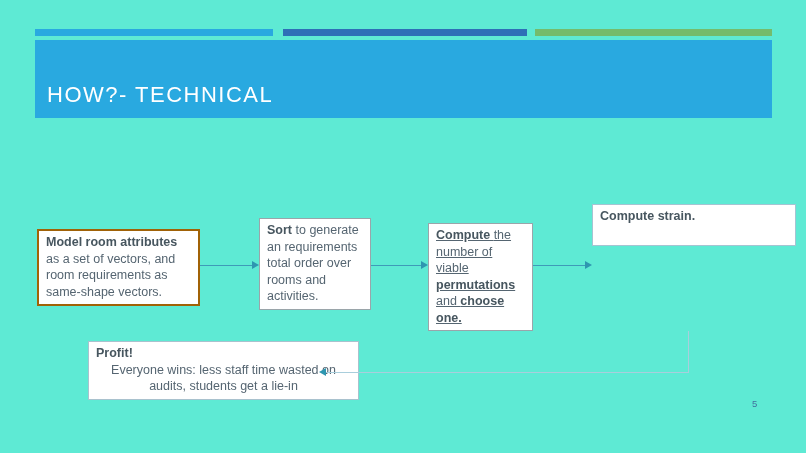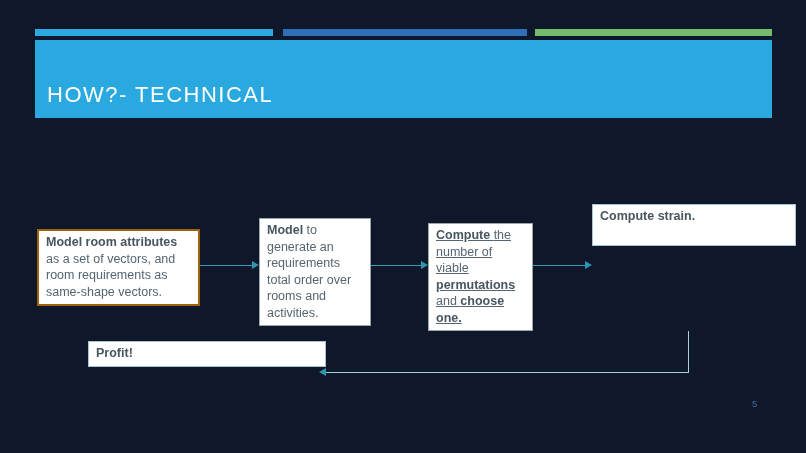--- a/index.html
+++ b/index.html
@@ -1,21 +1,21 @@
 <!DOCTYPE html>
 <html><head>
 <meta charset="utf-8">
 <style>
   html,body{margin:0;padding:0;}
   body{
     width:806px;height:453px;background:#ffffff;
     font-family:"Liberation Sans", sans-serif;
     -webkit-font-smoothing:antialiased;
   }
-  .slide{position:relative;width:806px;height:453px;background:#0f172a;overflow:hidden;}
+  .slide{position:relative;width:806px;height:453px;background:#5eead4;overflow:hidden;}
 
   
   .topbar{position:absolute;top:29px;height:7px;}
   .bar-cyan{left:35px;width:238px;background:#29A9E0;}
   .bar-blue{left:283px;width:244px;background:#2E6FB7;}
   .bar-green{left:535px;width:237px;background:#74BC6C;}
 
   
   .banner{position:absolute;left:35px;top:40px;width:737px;height:78px;background:#29A9E0;}
   .banner .title{
@@ -28,21 +28,21 @@
   .fc-box{
     position:absolute;background:#ffffff;color:#556571;
     font-size:12.5px;line-height:16.5px;
     padding:3px 7px 4px 7px;box-sizing:border-box;
   }
   .fc-box b{font-weight:700;color:#47565F;}
   .box-model {left:37px; top:229px; width:163px; border:2px solid #a16207;}
   .box-sort  {left:259px;top:218px; width:112px; border:1px solid #9AA5AA;}
   .box-perm  {left:428px;top:223px; width:105px; border:1px solid #9AA5AA;text-decoration:underline;}
   .box-strain{left:592px;top:204px; width:204px; border:1px solid #A5C4D2;}
-  .box-profit{left:88px; top:341px; width:238px; border:1px solid #A9C2CE;}
+  .box-profit{left:88px; top:341px; width:271px; border:1px solid #A9C2CE;}
   .blk{display:block;}
   .spacer{display:block;height:16px;}
   .center-par{display:block;text-align:center;}
 
   
   .hline{position:absolute;height:1px;background:#3E9BB8;}
   .vline{position:absolute;width:1px;background:#A9CEDC;}
   .hline.light{background:#A9CEDC;}
   .arr-r{position:absolute;width:0;height:0;
     border-top:4px solid transparent;border-bottom:4px solid transparent;
@@ -65,34 +65,35 @@
 
   <div class="banner">
     <div class="title">HOW?- TECHNICAL</div>
   </div>
 
   <div class="fc-box box-model">
     <b>Model room attributes </b><span>as a set of vectors, and room requirements as same-shape vectors.</span>
   </div>
 
   <div class="fc-box box-sort">
-    <b>Model </b><span>to generate an requirements total order over rooms and activities.</span>
+    <b>Sort </b><span>to generate an requirements total order over rooms and activities.</span>
   </div>
 
   <div class="fc-box box-perm">
     <b>Compute </b><span>the number of viable </span><b>permutations </b><span>and </span><b>choose one.</b>
   </div>
 
   <div class="fc-box box-strain">
     <b class="blk">Compute strain.</b>
     <span class="spacer"></span>
   </div>
 
   <div class="fc-box box-profit">
     <b class="blk">Profit!</b>
+    <span class="center-par">Everyone wins: less staff time wasted on audits, students get a lie-in</span>
   </div>
 
   <div>
     <div class="hline" style="left:200px;top:265px;width:52px;"></div>
     <div class="arr-r" style="left:252px;top:261px;"></div>
   </div>
   <div>
     <div class="hline" style="left:371px;top:265px;width:50px;"></div>
     <div class="arr-r" style="left:421px;top:261px;"></div>
   </div>

